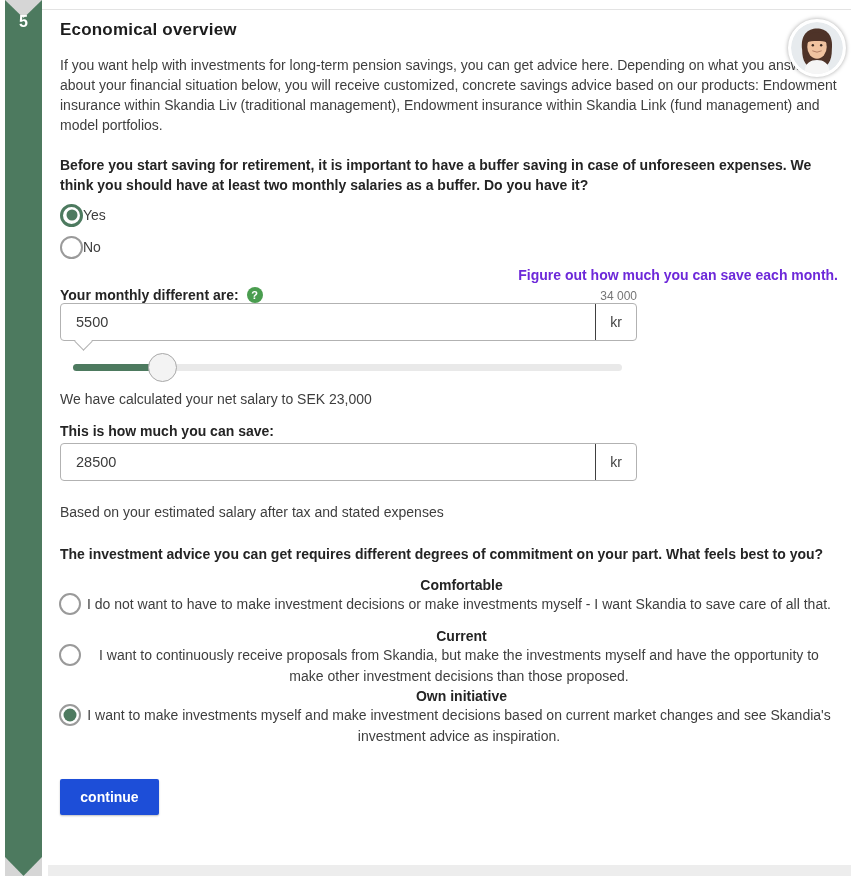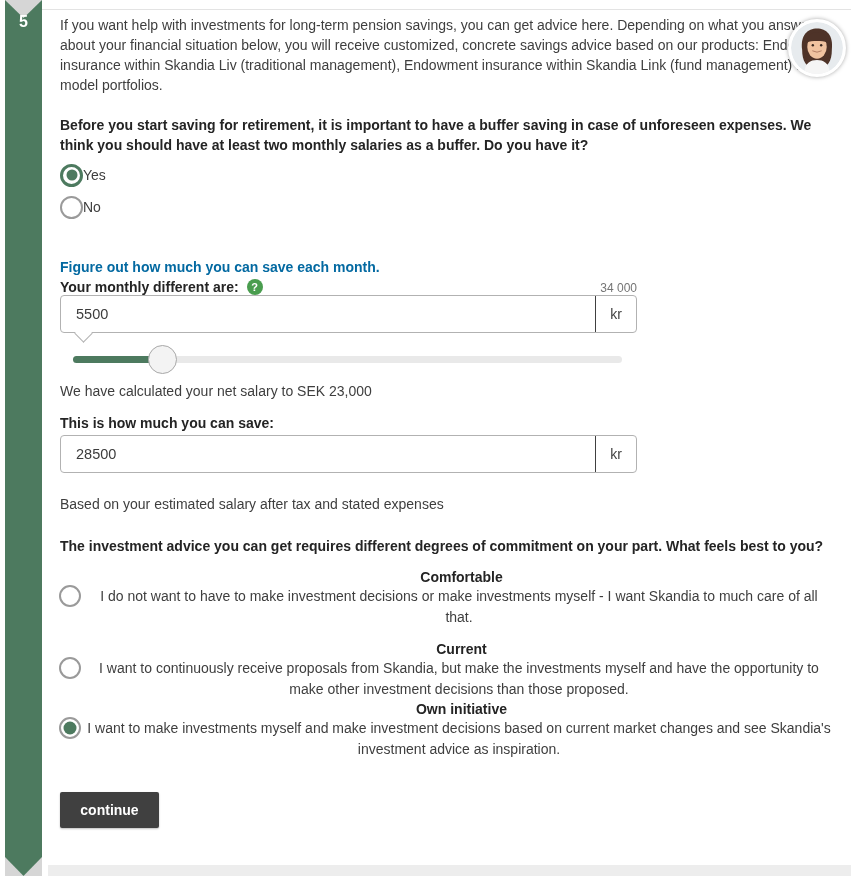--- a/index.html
+++ b/index.html
@@ -58,21 +58,21 @@
     content:""; position:absolute; left:50%; top:50%; width:11px; height:11px;
     transform:translate(-50%,-50%); border-radius:50%; background:#4d7a5f;
   }
   .radio.gray-selected { border:2px solid #9a9a9a; }
   .radio.gray-selected::after {
     content:""; position:absolute; left:50%; top:50%; width:13px; height:13px;
     transform:translate(-50%,-50%); border-radius:50%; background:#4d7a5f;
   }
   .radio-label { margin-left:0; font-size:14px; color:#3e3e3e; }
   
-  .section-heading { margin-top:40px; font-size:14px; font-weight:bold; color:#0369a1; line-height:17px; }
+  .section-heading { margin-top:8px; font-size:14px; font-weight:bold; color:#6d28d9; line-height:17px;text-align:right; }
   .label-row { display:flex; align-items:flex-end; width:577px; height:19px; }
   .label-bold { font-size:14px; font-weight:bold; color:#242424; }
   .help-icon {
     display:inline-flex; align-items:center; justify-content:center;
     width:16px; height:16px; border-radius:50%; background:#4a9d4f;
     color:#fff; font-size:11px; font-weight:bold; margin-left:8px;
   }
   .max-label { margin-left:auto; font-size:12px; color:#757575; }
   .input-wrap { position:relative; width:577px; }
   .money-field {
@@ -110,21 +110,21 @@
   
   .option { position:relative; padding-left:25px; width:778px;text-align:center; }
   .option.o1 { margin-top:10px; }
   .option.o2 { margin-top:12px; }
   .option.o3 { }
   .option .radio { position:absolute; left:-1px; top:17px; width:22px; height:22px; }
   .option-title { font-size:14px; font-weight:bold; color:#242424; line-height:18px; }
   .option-desc { font-size:14px; color:#3e3e3e; line-height:21px; width:748px; }
   
   .continue-btn {
-    margin-top:32px; width:99px; height:36px; background:#404040; color:#fff;
+    margin-top:32px; width:99px; height:36px; background:#1d4ed8; color:#fff;
     border:none; font-family:"Liberation Sans", sans-serif; font-size:14px; font-weight:bold;
     border-radius:2px; cursor:pointer; box-shadow:0 1px 2px rgba(0,0,0,.25);
   }
 </style>
 </head>
 <body>
 
 <div class="ribbon">
   <div class="ribbon-gray-bl"></div>
   <div class="ribbon-gray-br"></div>
@@ -144,20 +144,21 @@
     <path d="M17 22 C18 13 24 11 28 11 C32 11 38 13 39 22 C34 20 22 20 17 22 Z" fill="#4e3328"></path>
     <path d="M14 56 C15 44 21 41 28 41 C35 41 41 44 42 56 Z" fill="#f5f5f5"></path>
     <path d="M23 31 Q28 34 33 31" stroke="#b07b62" stroke-width="1" fill="none"></path>
     <circle cx="23.5" cy="25" r="1.3" fill="#3a2a22"></circle>
     <circle cx="32.5" cy="25" r="1.3" fill="#3a2a22"></circle>
   </svg>
 </div>
 
 <div class="content">
 
+  <div class="page-title">Economical overview</div>
 
   <p class="intro">If you want help with investments for long-term pension savings, you can get advice here. Depending on what you answer about your financial situation below, you will receive customized, concrete savings advice based on our products: Endowment insurance within Skandia Liv (traditional management), Endowment insurance within Skandia Link (fund management) and model portfolios.</p>
 
   <div class="question">Before you start saving for retirement, it is important to have a buffer saving in case of unforeseen expenses. We think you should have at least two monthly salaries as a buffer. Do you have it?</div>
 
   <div class="radio-row first">
     <span class="radio green-selected"></span>
     <span class="radio-label">Yes</span>
   </div>
   <div class="radio-row second">
@@ -198,21 +199,21 @@
     </div>
   </div>
 
   <div class="note2">Based on your estimated salary after tax and stated expenses</div>
 
   <div class="commitment-q">The investment advice you can get requires different degrees of commitment on your part. What feels best to you?</div>
 
   <div class="option o1">
     <span class="radio unselected"></span>
     <div class="option-title">Comfortable</div>
-    <div class="option-desc">I do not want to have to make investment decisions or make investments myself - I want Skandia to much care of all that.</div>
+    <div class="option-desc">I do not want to have to make investment decisions or make investments myself - I want Skandia to save care of all that.</div>
   </div>
 
   <div class="option o2">
     <span class="radio unselected"></span>
     <div class="option-title">Current</div>
     <div class="option-desc">I want to continuously receive proposals from Skandia, but make the investments myself and have the opportunity to make other investment decisions than those proposed.</div>
   </div>
 
   <div class="option o3">
     <span class="radio gray-selected"></span>

